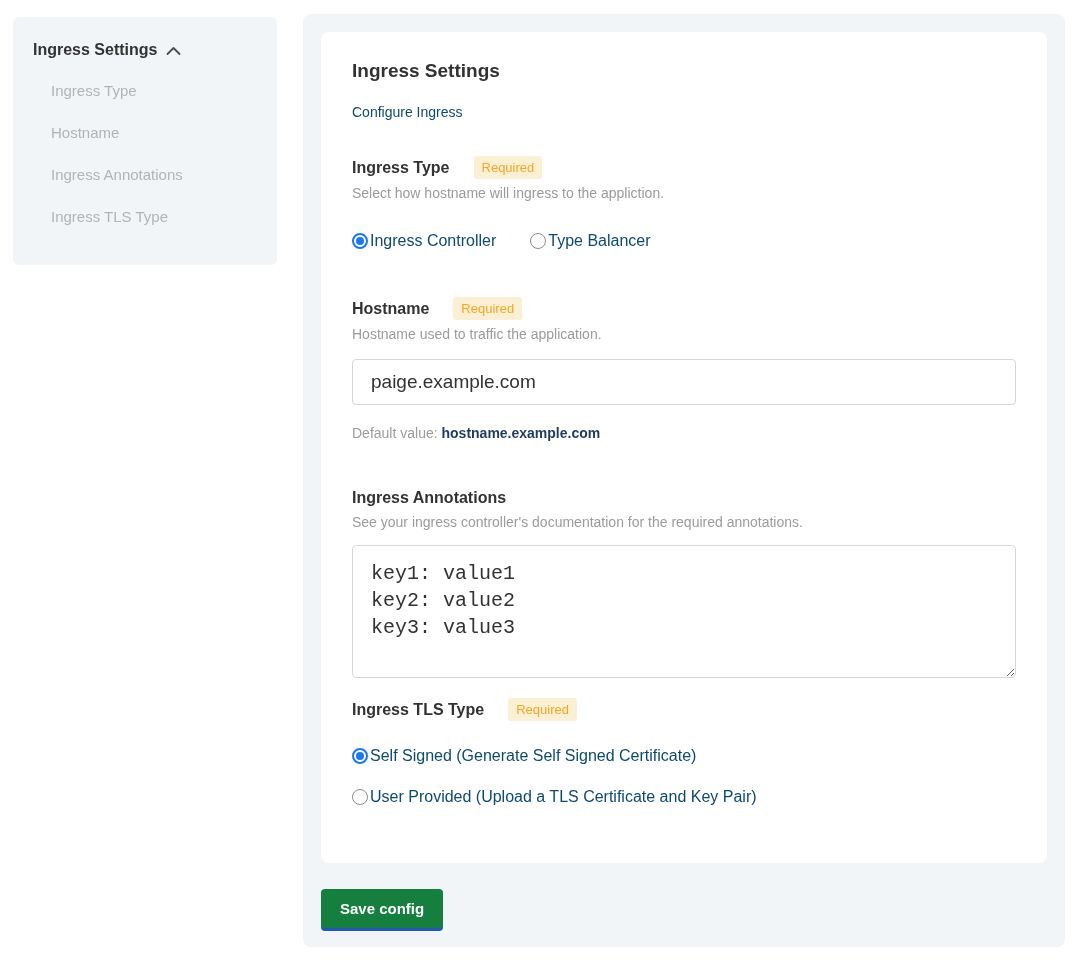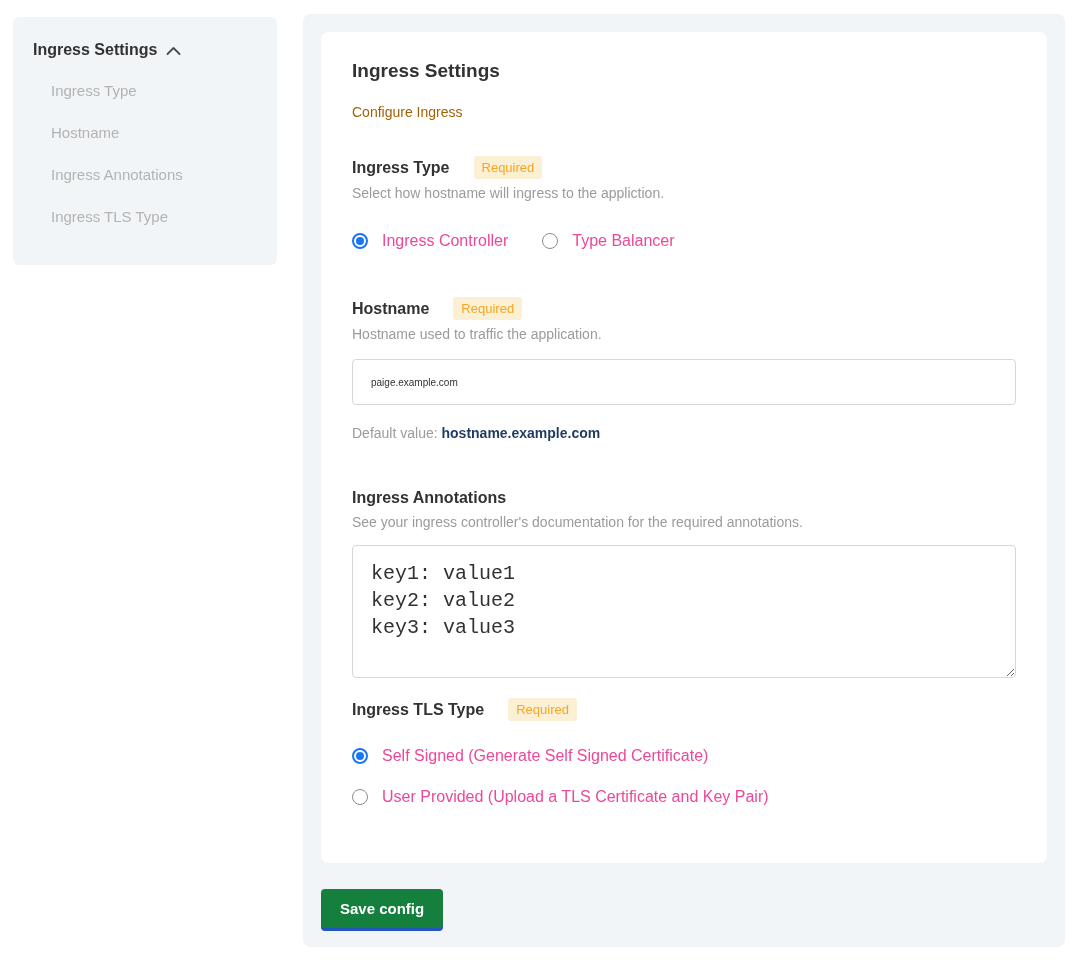--- a/index.html
+++ b/index.html
@@ -67,21 +67,21 @@
     margin: 0;
     font-size: 19px;
     line-height: 22px;
     font-weight: 700;
     color: #323232;
   }
   .card-subtitle {
     margin: 22px 0 0 0;
     font-size: 14px;
     line-height: 16px;
-    color: #a16207;
+    color: #0c4a6e;
   }
 
   .field-label-row {
     display: flex;
     align-items: center;
     gap: 10px;
   }
   .field-label {
     font-size: 16px;
     line-height: 20px;
@@ -117,23 +117,23 @@
   }
   .radio-stack {
     display: flex;
     flex-direction: column;
     gap: 23px;
     margin-top: 26px;
   }
   .radio-option {
     display: flex;
     align-items: center;
-    gap: 14px;
+    gap: 2px;
     font-size: 16px;
-    color: #ec4899;
+    color: #0c4a6e;
     cursor: pointer;
   }
   .radio-circle {
     width: 16px; height: 16px;
     min-width: 16px;
     border-radius: 50%;
     border: 1px solid #8c8c8c;
     background: #fff;
     position: relative;
   }
@@ -150,21 +150,21 @@
 
   .text-input {
     display: block;
     margin-top: 16px;
     width: 664px;
     height: 46px;
     border: 1px solid #d4d8dc;
     border-radius: 4px;
     padding: 10px 18px;
     font-family: "Liberation Sans", sans-serif;
-    font-size: 10px;
+    font-size: 19px;
     color: #323232;
     background: #fff;
     outline: none;
   }
   .default-line {
     margin-top: 20px;
     font-size: 14px;
     line-height: 17px;
   }
   .default-label { color: #9b9b9b; }

